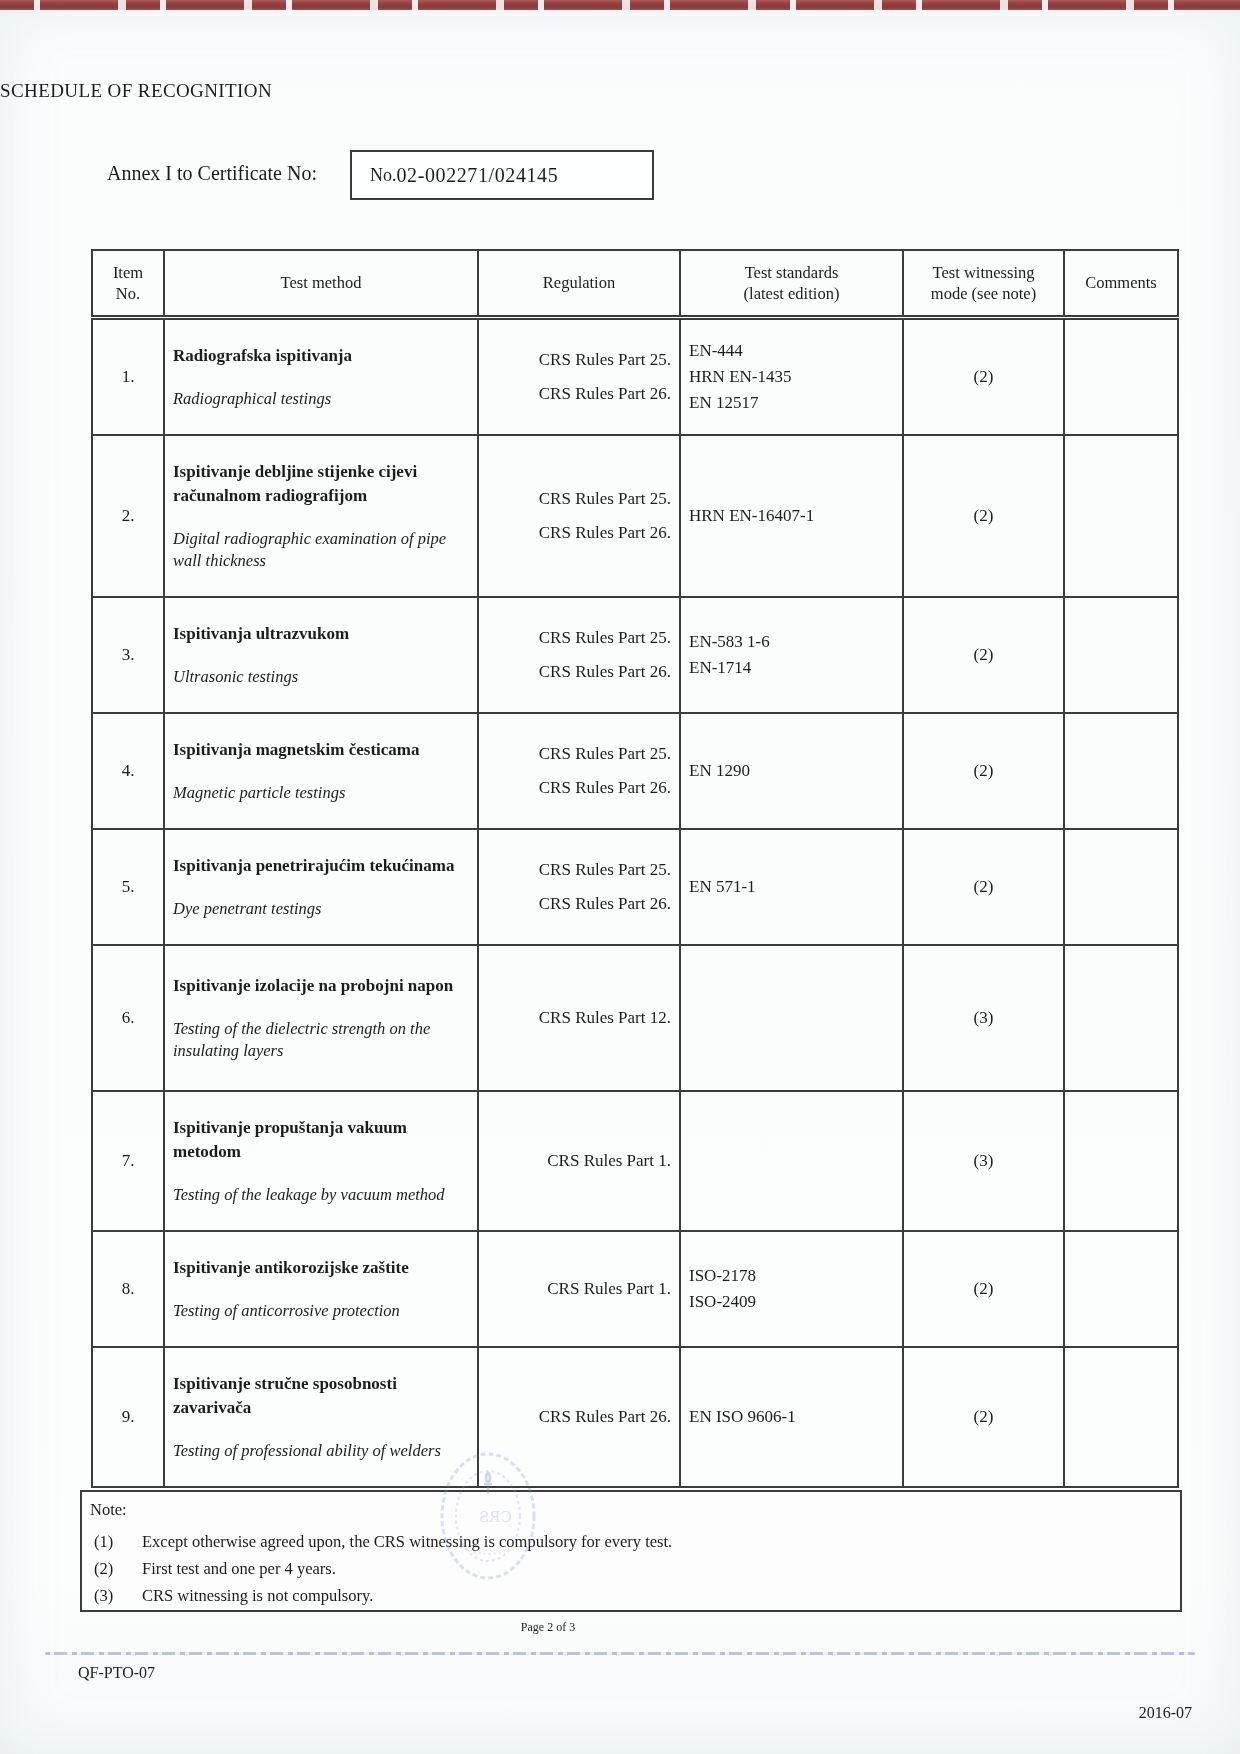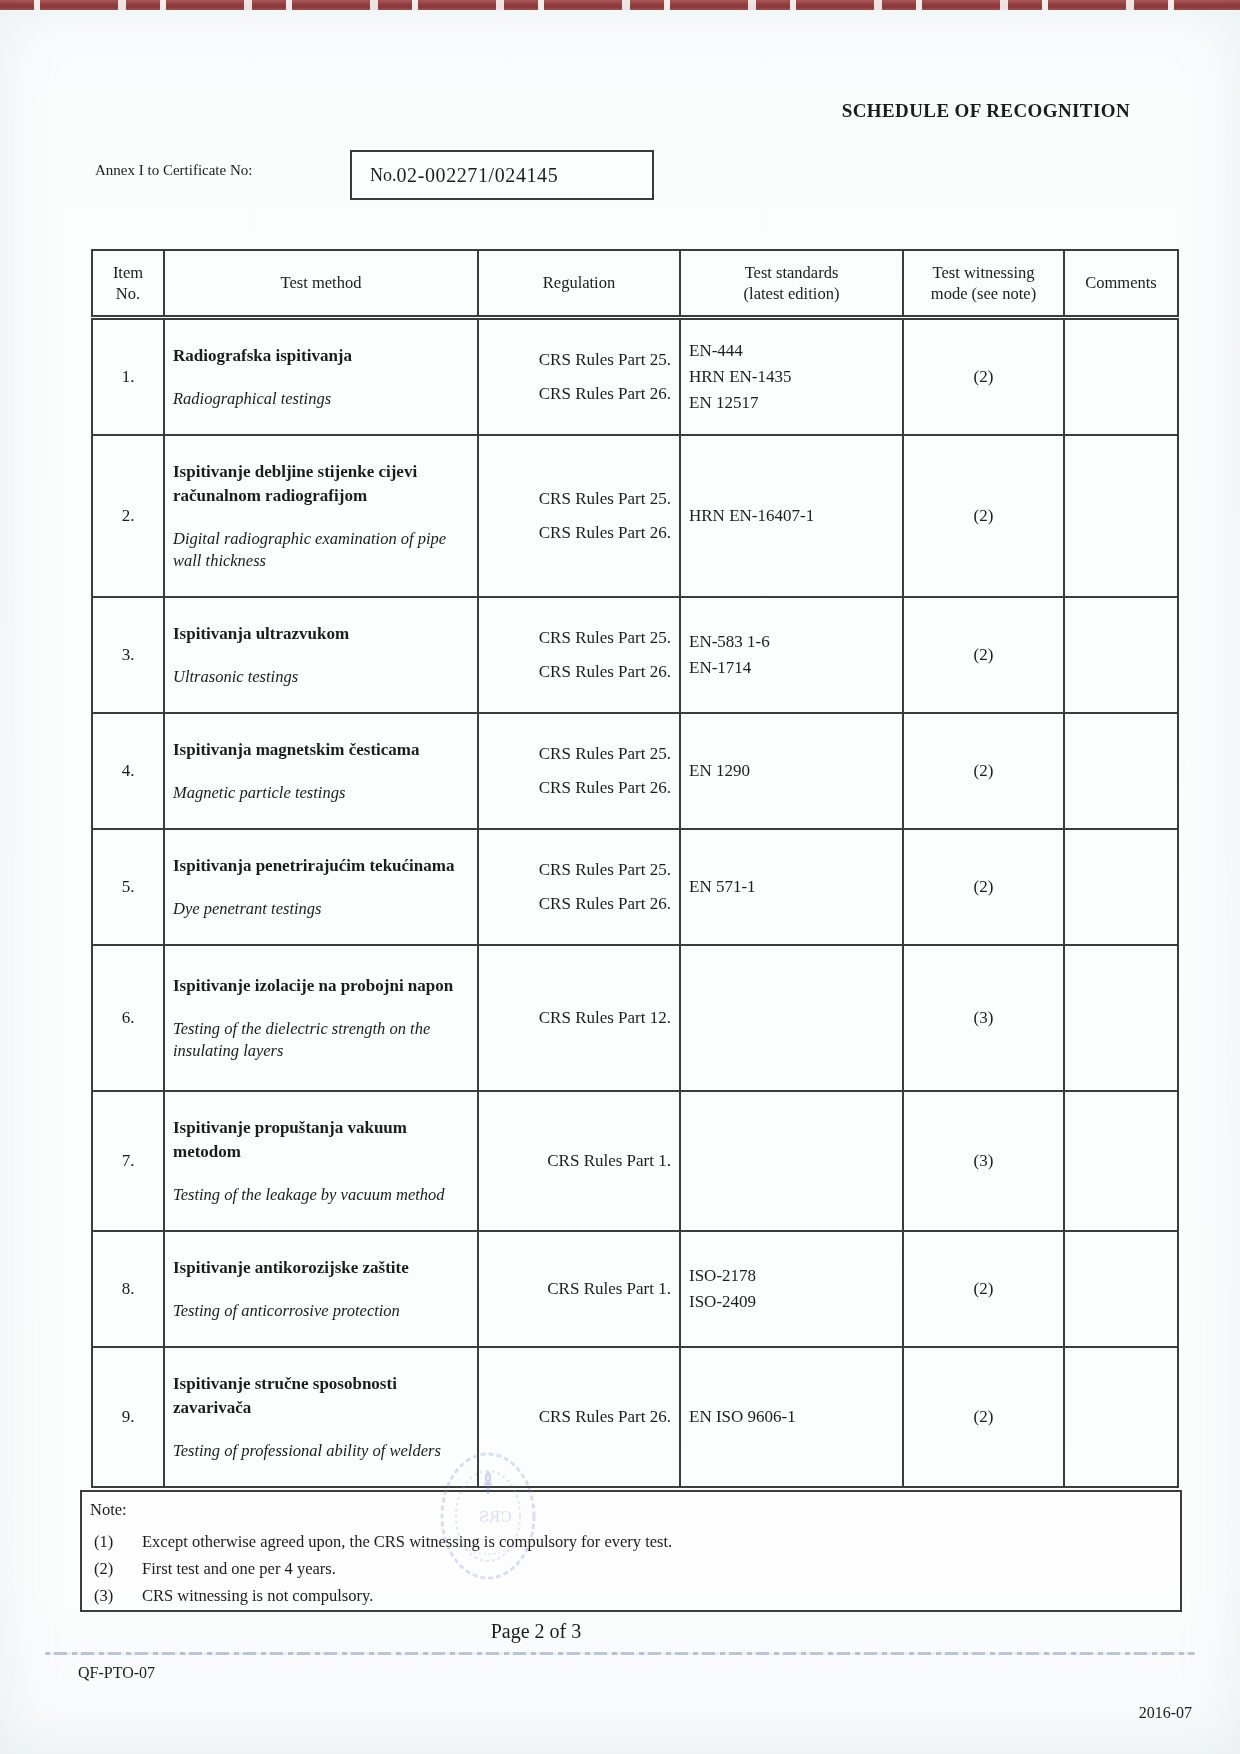--- a/index.html
+++ b/index.html
@@ -20,29 +20,29 @@
   .top-strip{
     position:absolute;top:0;left:0;right:0;height:10px;
     background:
       repeating-linear-gradient(90deg,
         rgba(255,255,255,0) 0 34px, rgba(255,255,255,0.9) 34px 40px,
         rgba(255,255,255,0) 40px 118px, rgba(255,255,255,0.85) 118px 126px),
       linear-gradient(180deg,#a34848 0%,#8d2f2f 35%,#7e2424 70%,#934040 100%);
     opacity:0.9;
   }
   .title{
-    position:absolute;top:100px;left:0;width:1130px;
-    text-align:right;
-    font-size:19px;font-weight:bold;letter-spacing:0.4px;
+    position:absolute;top:80px;left:0;width:1130px;
+    text-align:left;
+    font-size:19px;font-weight:normal;letter-spacing:0.4px;
   }
   .annex-row{
     position:absolute;top:150px;left:95px;width:1050px;height:50px;
   }
   .annex-label{
-    position:absolute;left:0;top:12px;font-size:15px;
+    position:absolute;left:12px;top:12px;font-size:20px;
   }
   .cert-box{
     position:absolute;left:255px;top:0;width:300px;height:46px;
     border:2px solid #3a3a3a;background:rgba(255,255,255,0.5);
     display:flex;align-items:center;
   }
   .cert-no-label{font-size:18px;margin-left:18px;}
   .cert-number{flex:1;font-size:20px;letter-spacing:0.6px;padding-right:32px;}
   
   table.main{
@@ -79,21 +79,21 @@
     background:rgba(255,255,255,0.25);
   }
   .note-title{margin:8px 0 10px 8px;}
   .note-line{display:flex;margin:2px 0 3px 12px;line-height:1.45;}
   .note-num{width:48px;flex:0 0 48px;}
   .note-text{flex:1;}
   
   .stamp{position:absolute;left:436px;top:1450px;width:104px;height:134px;opacity:0.55;pointer-events:none;}
   
   .page-num{
-    position:absolute;top:1620px;left:0;width:1072px;text-align:center;font-size:20px;
+    position:absolute;top:1620px;left:12px;width:1072px;text-align:center;font-size:12px;
   }
   .footer-line{
     position:absolute;top:1652px;left:45px;width:1150px;height:3px;
     background:
       repeating-linear-gradient(90deg,
         rgba(130,145,155,0.55) 0 5px, rgba(130,145,155,0.12) 5px 9px,
         rgba(110,130,170,0.45) 9px 22px, rgba(130,145,155,0.1) 22px 27px);
     border-radius:2px;
   }
   .footer-left{position:absolute;top:1664px;left:78px;font-size:16px;}

